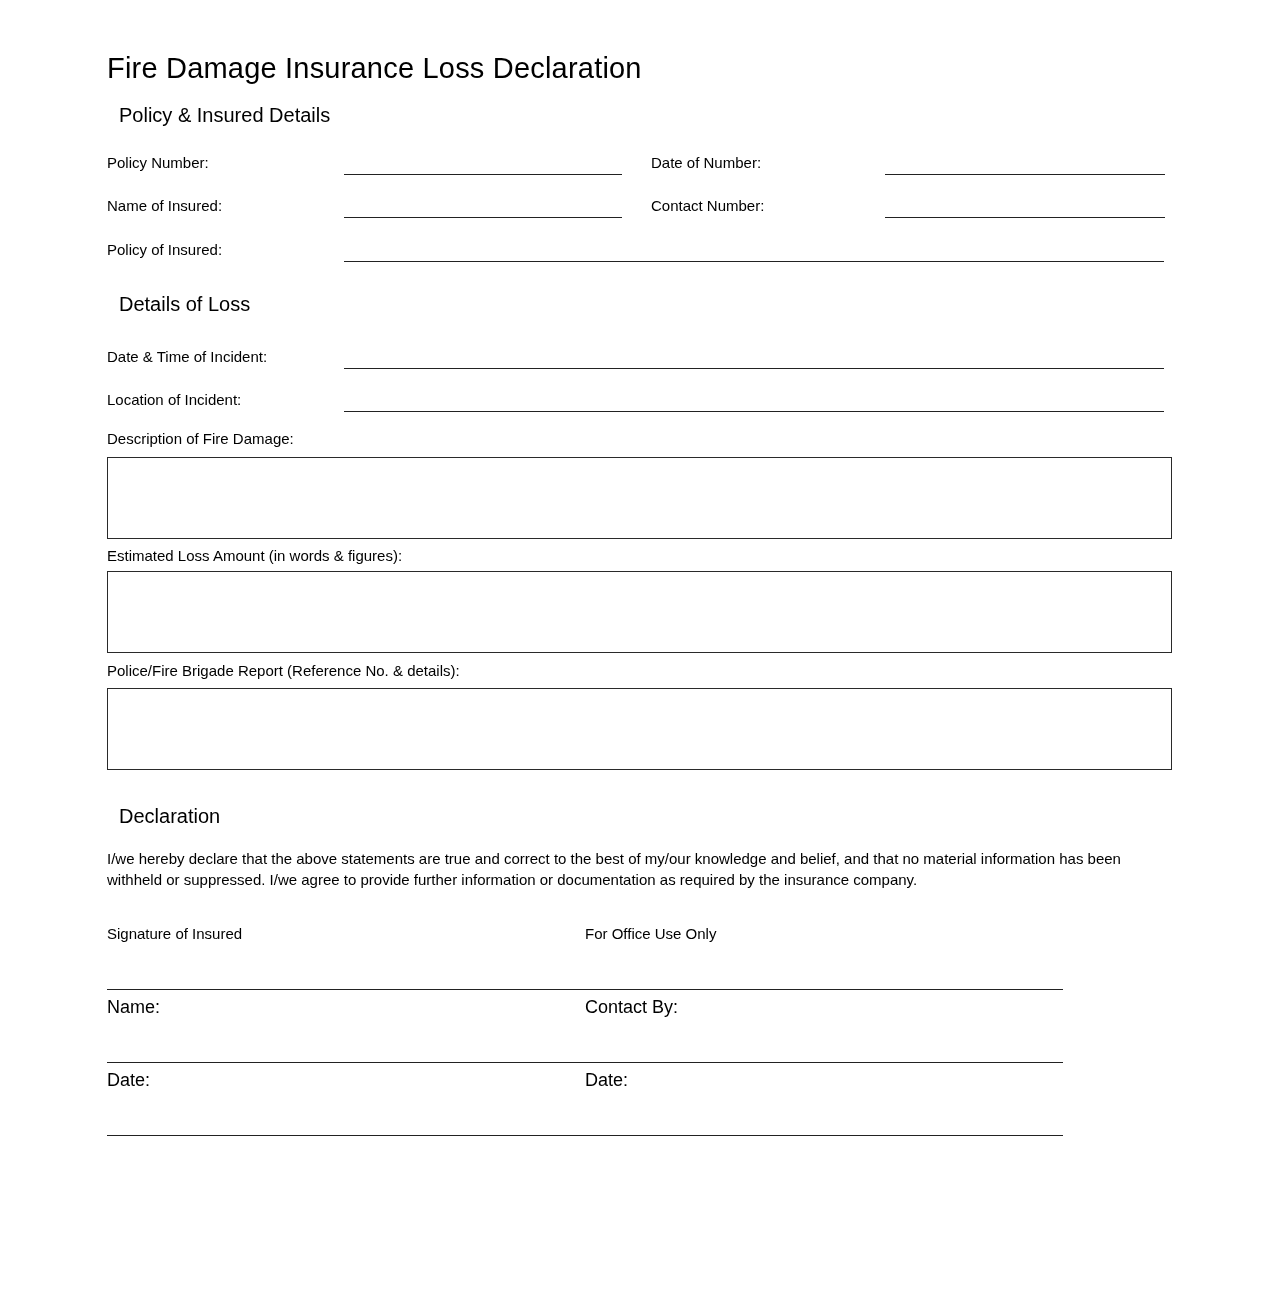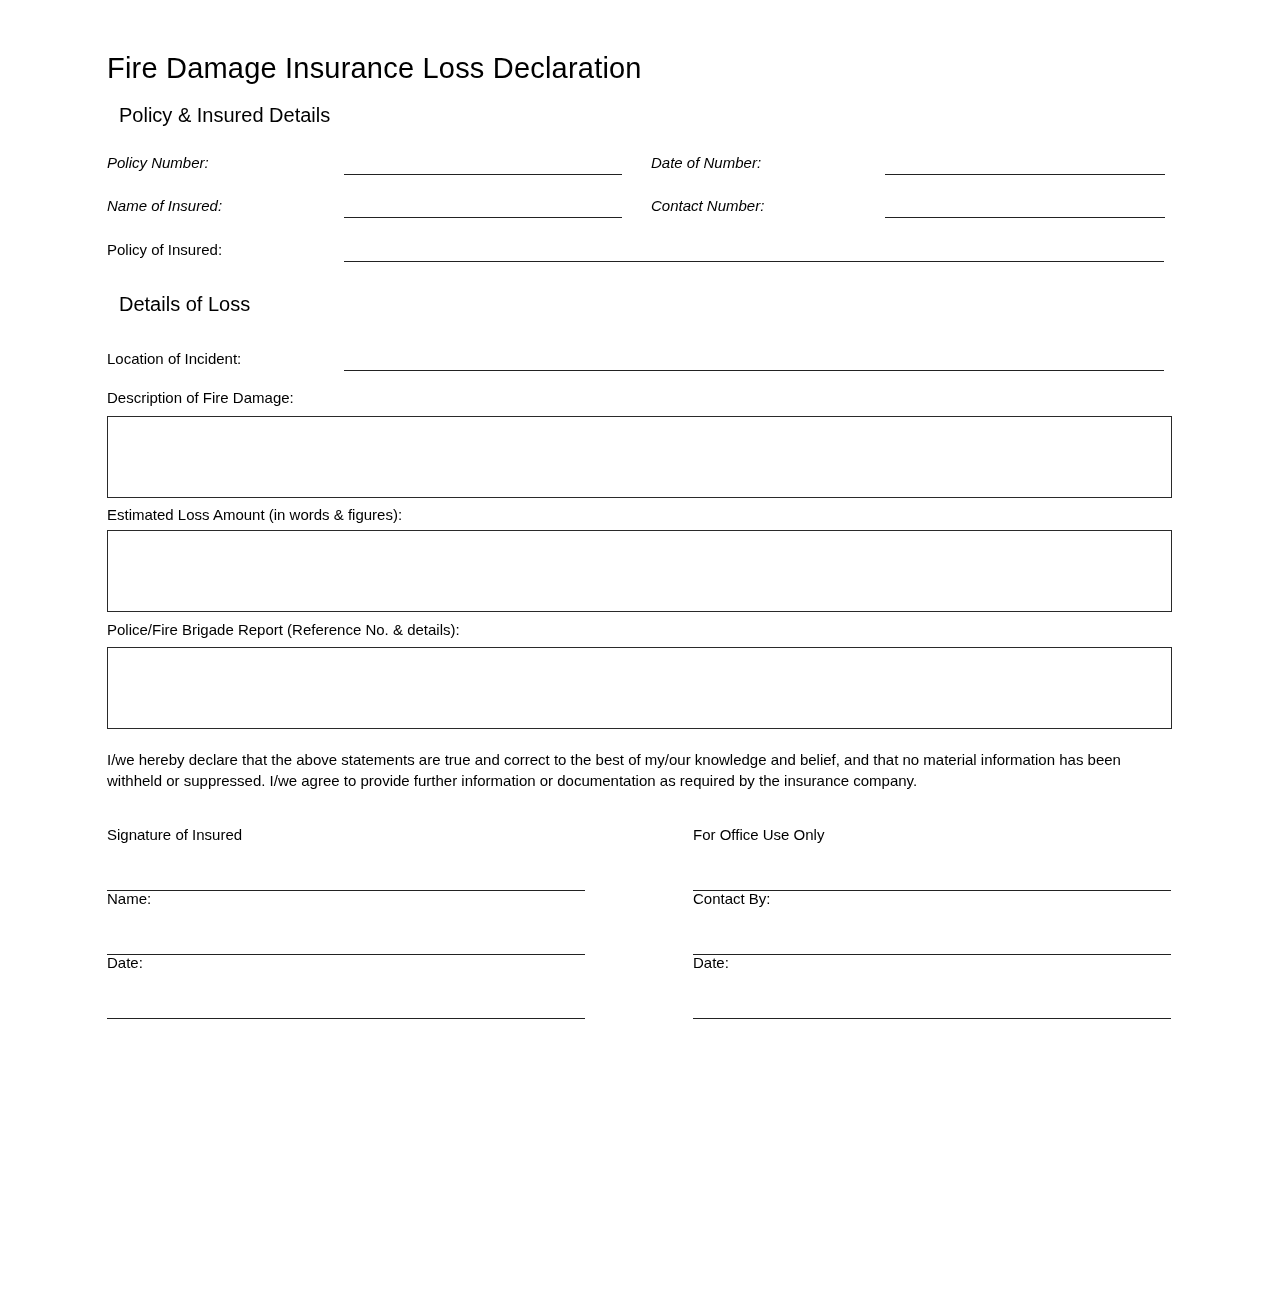--- a/index.html
+++ b/index.html
@@ -33,21 +33,20 @@
   #loss-heading   { margin-top: 30px; }
   #decl-heading   { margin-top: 34px; }
 
   .row {
     display: grid;
     align-items: end;
     height: 43px;
   }
   .row.two-col {
     grid-template-columns: 237px 278px 29px 234px 280px;
-    font-style: italic;
   }
   .row.full {
     grid-template-columns: 237px 820px;
   }
   .rows .row:first-child { height: 36px; }
   .row.tall { height: 44px; }
   .row.first-loss { height: 41px; }
 
   .lbl {
     font-size: 15px;
@@ -82,38 +81,37 @@
 
   .decl-text {
     font-size: 15px;
     line-height: 21px;
     margin-top: 20px;
     width: 1065px;
   }
 
   .sig-section {
     display: flex;
-    gap: 108px;
     margin-top: 36px;
   }
   .sig-col {
     width: 478px;
   }
   .sig-heading {
     font-size: 15px;
     line-height: 16px;
   }
   .sig-line {
     border-bottom: 1px solid #222222;
     height: 47px;
   }
   .sub-label {
-    font-size: 15px;
+    font-size: 18px;
     line-height: 16px;
-    margin-top: 0;
+    margin-top: 9px;
   }
 </style>
 </head>
 <body>
 
 <div class="doc">
 
   <h1 class="title">Fire Damage Insurance Loss Declaration</h1>
 
   <h2 class="section-heading" id="policy-heading">Policy &amp; Insured Details</h2>
@@ -135,35 +133,40 @@
     </div>
     <div class="row full tall">
       <span class="lbl">Policy of Insured:</span>
       <span class="write-line"></span>
     </div>
   </div>
 
   <h2 class="section-heading" id="loss-heading">Details of Loss</h2>
 
   <div class="rows-loss">
+    <div class="row full first-loss">
+      <span class="lbl">Date &amp; Time of Incident:</span>
+      <span class="write-line"></span>
+    </div>
     <div class="row full">
       <span class="lbl">Location of Incident:</span>
       <span class="write-line"></span>
     </div>
 
     <div class="box-label">Description of Fire Damage:</div>
     <div class="big-box"></div>
 
     <div class="box-label" id="est-label">Estimated Loss Amount (in words &amp; figures):</div>
     <div class="big-box" id="est-box"></div>
 
     <div class="box-label" id="police-label">Police/Fire Brigade Report (Reference No. &amp; details):</div>
     <div class="big-box" id="police-box"></div>
   </div>
 
+  <h2 class="section-heading" id="decl-heading">Declaration</h2>
   <p class="decl-text">I/we hereby declare that the above statements are true and correct to the best of my/our knowledge and belief, and that no material information has been withheld or suppressed. I/we agree to provide further information or documentation as required by the insurance company.</p>
 
   <div class="sig-section">
 
     <div class="sig-col">
       <div class="sig-heading">Signature of Insured</div>
       <div class="sig-line"></div>
       <div class="sub-label">Name:</div>
       <div class="sig-line"></div>
       <div class="sub-label">Date:</div>

